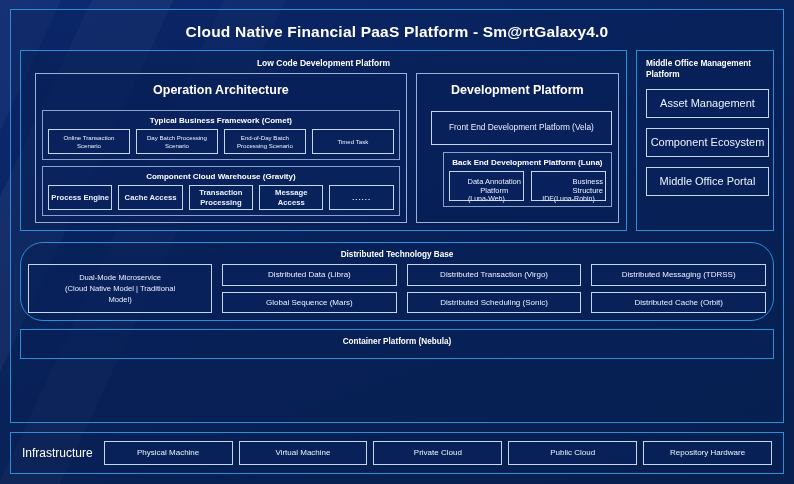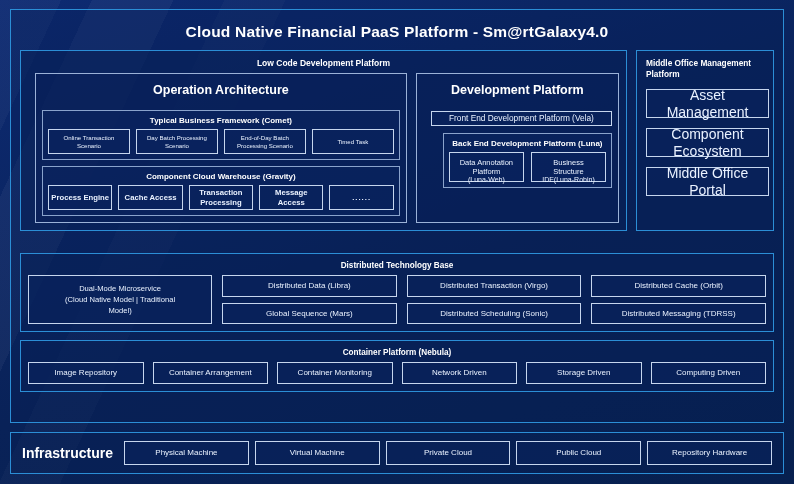--- a/index.html
+++ b/index.html
@@ -118,39 +118,40 @@
   }
   .group-row { display: flex; gap: 6px; border-radius: 11px; }
   .group-row > .box { flex: 1 1 0; height: 25px; font-size: 6.1px; }
   .ccw-row > .box { font-size: 7.7px; font-weight: bold; }
 
   .dots { letter-spacing: 1px; font-size: 6px; }
 
   
   .devp .section-box { gap: 7px; }
   .vela {
-    height: 15px;
+    height: 34px;
     font-size: 8.3px;
     margin-left: 8px;
   }
   .luna { padding: 3px 5px 5px 5px; margin-left: 20px; }
   .luna-head {
     text-align: center;
     font-size: 8px;
     font-weight: bold;
     padding: 2px 0 4px 0;
   }
   .luna-row { display: flex; gap: 7px; }
   .luna-box {
     flex: 1 1 0;
     height: 30px;
     font-size: 7.5px;
     line-height: 1.22;
     overflow: visible;
     position: relative;
+    justify-content: flex-end;
   }
   .luna-box span { display: block; }
   .luna-box .ln3 {
     font-size: 7px;
     position: absolute;
     left: 0; right: 0;
     bottom: -4px;
   }
 
   
@@ -162,24 +163,24 @@
     padding: 7px 4px 9px 9px;
   }
   .middle-head {
     font-size: 8.3px;
     font-weight: bold;
     line-height: 1.35;
     padding-bottom: 9px;
     color: #ffffff;
   }
   .middle-list { display: flex; flex-direction: column; gap: 10px; flex: 1 1 auto; }
-  .middle-list > .box { height: 29px; font-size: 14px; }
-
-  
-  .dtb { margin-top: 22px; }
+  .middle-list > .box { height: 29px; font-size: 11px; }
+
+  
+  .dtb { margin-top: 11px; border-radius: 23px; }
   .dtb-body { display: flex; gap: 10px; }
   .dualmode {
     flex: 1.02 1 0;
     height: 49px;
     font-size: 7.6px;
     line-height: 1.45;
     flex-direction: column;
   }
   .dtb-col { flex: 1 1 0; display: flex; flex-direction: column; gap: 6px; }
   .dtb-col > .box { height: 21.5px; font-size: 8px; }
@@ -193,22 +194,22 @@
   .infra {
     margin-top: 9px;
     border: 1.5px solid #2b8ed6;
     background: rgba(6,30,82,0.30);
     display: flex;
     align-items: center;
     gap: 11px;
     padding: 8px 11px;
   }
   .infra-label {
-    font-size: 14px;
-    font-weight: bold;
+    font-size: 12px;
+    font-weight: normal;
     white-space: nowrap;
     color: #ffffff;
   }
   .infra-row { display: flex; gap: 6px; flex: 1 1 auto; }
   .infra-row > .box { flex: 1 1 0; height: 24px; font-size: 8px; }
 </style>
 </head>
 <body>
 
 <div id="page">
@@ -307,37 +308,29 @@
           <div class="box">Distributed Data (Libra)</div>
           <div class="box">Global Sequence (Mars)</div>
         </div>
 
         <div class="dtb-col">
           <div class="box">Distributed Transaction (Virgo)</div>
           <div class="box">Distributed Scheduling (Sonic)</div>
         </div>
 
         <div class="dtb-col">
+          <div class="box">Distributed Messaging (TDRSS)</div>
           <div class="box">Distributed Cache (Orbit)</div>
-          <div class="box">Distributed Messaging (TDRSS)</div>
         </div>
 
       </div>
     </div>
 
     <div class="panel cpl">
       <div class="panel-head">Container Platform (Nebula)</div>
-      <div class="cpl-row">
-        <div class="box">Image Repository</div>
-        <div class="box">Container Arrangement</div>
-        <div class="box">Container Monitoring</div>
-        <div class="box">Network Driven</div>
-        <div class="box">Storage Driven</div>
-        <div class="box">Computing Driven</div>
-      </div>
     </div>
 
   </div>
 
   <div class="infra">
     <div class="infra-label">Infrastructure</div>
     <div class="infra-row">
       <div class="box">Physical Machine</div>
       <div class="box">Virtual Machine</div>
       <div class="box">Private Cloud</div>

